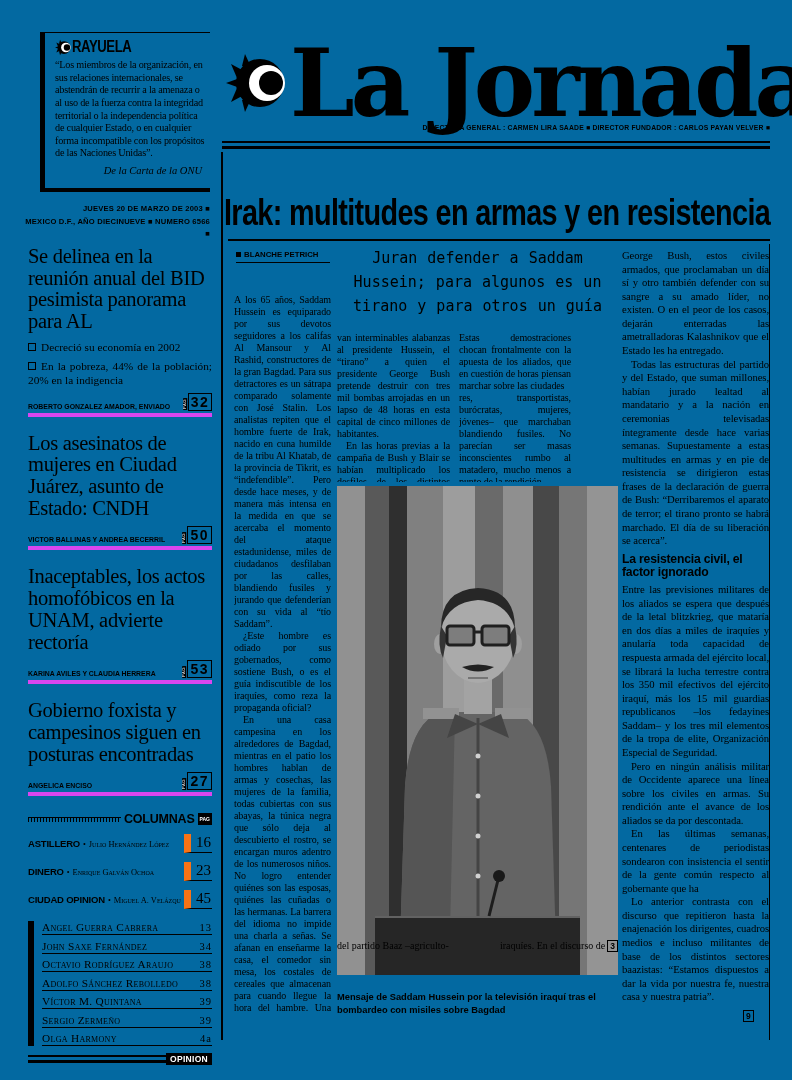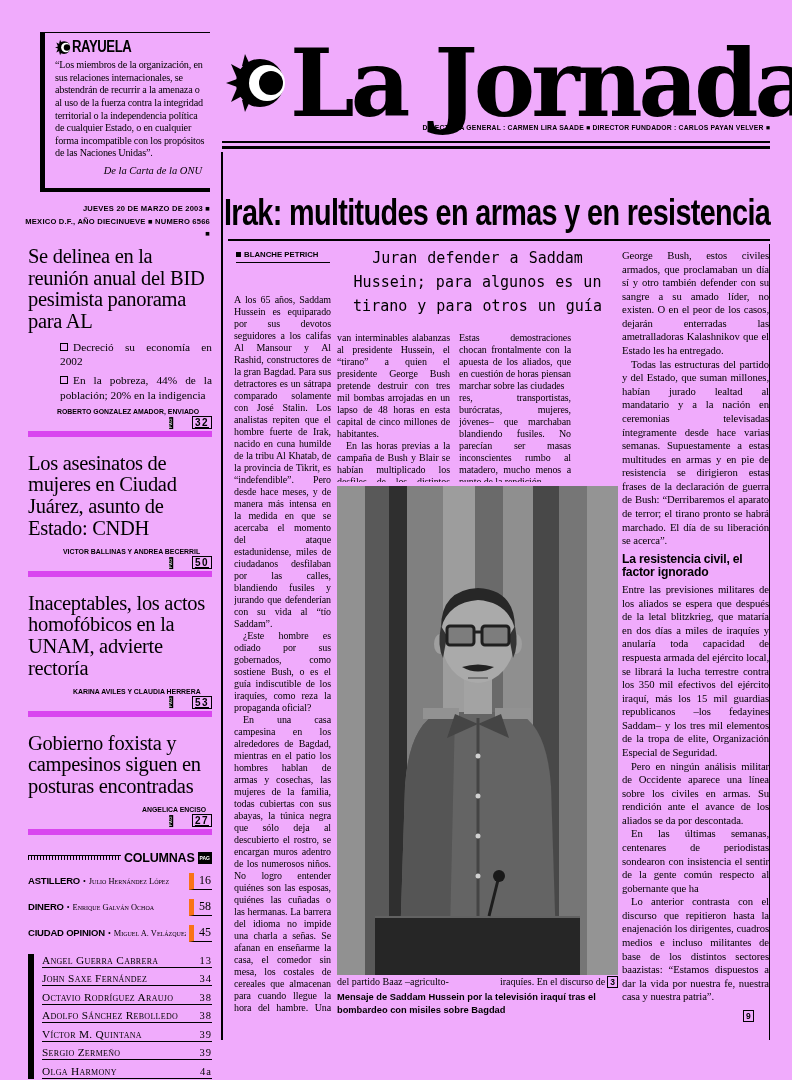--- a/index.html
+++ b/index.html
@@ -1,18 +1,18 @@
 <!DOCTYPE html>
 <html><head>
 <meta charset="utf-8">
 <style>
   * { margin:0; padding:0; box-sizing:border-box; }
   html,body { background:#e8e8e8; }
   .page {
-    position:relative; width:792px; height:1080px; background:#f0abfc; color:#000;
+    position:relative; width:792px; height:1080px; background:#0369a1; color:#000;
     margin:0 auto; overflow:hidden; font-family:"Liberation Serif", serif;
   }
   
   .rayuela {
     position:absolute; left:40px; top:32px; width:170px; height:160px;
     border-left:5px solid #000; border-bottom:4px solid #000; border-top:1px solid #000;
     padding:5px 2px 0 10px;
   }
   .ray-head { display:flex; align-items:center; margin-bottom:3px; }
   .ray-title { font-family:"Liberation Sans", sans-serif; font-weight:bold; font-size:16px;
@@ -37,47 +37,47 @@
   .v-left  { position:absolute; left:221px; top:152px; width:2px; height:888px; background:#000; }
   .v-right { position:absolute; left:769px; top:244px; width:1px; height:796px; background:#000; }
   .headline-rule { position:absolute; left:228px; top:239px; width:542px; height:2px; background:#000; }
   
   .main-headline { position:absolute; left:224px; top:192px; width:534px; height:44px; overflow:visible; }
   .main-headline .cond { display:inline-block; font-family:"Liberation Sans", sans-serif; font-weight:bold;
     font-size:36px; letter-spacing:-0.8px; white-space:nowrap; transform:scaleX(.8); transform-origin:0 50%; }
   
   .sidebar { position:absolute; left:28px; top:246px; width:184px; }
   .s-head { font-size:20.5px; line-height:1.06; letter-spacing:-0.3px; font-weight:normal; margin-bottom:7px; }
-  .bullets { font-size:11.3px; line-height:1.26; margin-bottom:5px; text-align:justify;margin-left:32px; }
+  .bullets { font-size:11.3px; line-height:1.26; margin-bottom:5px; text-align:justify; }
   .chk { display:inline-block; width:8px; height:8px; border:1px solid #000; margin-right:5px; }
   .byline-row { display:flex; justify-content:space-between; align-items:flex-end;
-    border-bottom:6px solid #d946ef; padding-bottom:2px; margin-bottom:16px;flex-direction:column; }
+    border-bottom:4px solid #d946ef; padding-bottom:2px; margin-bottom:16px; }
   .byline-text { font-family:"Liberation Sans", sans-serif; font-weight:bold; font-size:7.5px;
     white-space:nowrap; transform:scaleX(.92); transform-origin:0 100%; }
   .pagwidget { display:flex; align-items:flex-end; }
   .pag-strip { background:#000; color:#fff; font-family:"Liberation Sans", sans-serif; font-size:4.2px;
     line-height:1; writing-mode:vertical-rl; transform:rotate(180deg); padding:1px 0; letter-spacing:0.5px; }
   .pagenum { border:1.2px solid #000; font-family:"Liberation Sans", sans-serif; font-weight:bold;
-    font-size:10px; padding:0 2px; letter-spacing:1.5px; margin-left:19px;text-decoration:underline; }
+    font-size:14px; padding:0 2px; letter-spacing:1.5px; margin-left:1px; }
   
   .columnas { margin-top:2px; }
   .col-header { display:flex; align-items:center; margin-bottom:8px; }
   .leader { flex:1; height:5px; margin-right:3px;
     background:repeating-linear-gradient(90deg,#000 0 1px,transparent 1px 3px);
     border-top:1px solid #000; }
   .col-title { font-family:"Liberation Sans", sans-serif; font-weight:bold; font-size:12.5px;
     letter-spacing:-0.2px; margin-right:3px; }
   .pag-black { background:#000; color:#fff; font-family:"Liberation Sans", sans-serif; font-weight:bold;
     font-size:5px; padding:3px 2px; }
   .col-row { display:flex; align-items:baseline; margin-bottom:9px; }
   .col-name { font-family:"Liberation Sans", sans-serif; font-weight:bold; font-size:9.5px;
     letter-spacing:-0.2px; white-space:nowrap; }
   .col-dot { font-size:8px; margin:0 3px; }
   .col-author { font-size:8.4px; font-variant:small-caps; white-space:nowrap; overflow:hidden; flex:1; }
-  .col-num { font-size:12px; border-left:5px solid #f97316; border-bottom:1.5px solid #000;
+  .col-num { font-size:15px; border-left:7px solid #f97316; border-bottom:1.5px solid #000;
     padding:0 1px 1px 5px; margin-left:3px; }
   .authors-list { border-left:6px solid #000; padding-left:8px; margin-top:12px; }
   .a-row { display:flex; justify-content:space-between; align-items:baseline;
     border-bottom:1.2px solid #000; margin-bottom:4.5px; padding-bottom:1px; }
   .a-name { font-size:11.3px; font-variant:small-caps; letter-spacing:0.3px; }
   .a-num { font-size:10.5px; letter-spacing:1px; }
   .opinion-row { display:flex; align-items:center; margin-top:7px; }
   .opinion-row .triple-rule { flex:1; }
   .opinion-tag { background:#000; color:#fff; font-family:"Liberation Sans", sans-serif; font-weight:bold;
     font-size:8.5px; padding:1px 4px; letter-spacing:0.3px; }
@@ -93,21 +93,21 @@
   .col p { text-align:justify; text-indent:9px; }
   .col p:first-of-type { text-indent:0; }
   .col1 { left:234px; top:294px; width:97px;  height:718px; }
   .col2 { left:337px; top:332px; width:113px; height:150px; }
   .col3 { left:459px; top:332px; width:112px; height:150px; }
   .col4 { left:622px; top:249px; width:147px; height:776px; font-size:10.7px; line-height:1.27; }
   .col4 .subhead { font-family:"Liberation Sans", sans-serif; font-weight:bold; font-size:12.2px;
     line-height:1.12; text-indent:0; text-align:left; margin:5px 0 3px; letter-spacing:-0.2px; }
   .photo { position:absolute; left:337px; top:486px; width:281px; height:489px; background:#555; }
   .photo svg { display:block; width:100%; height:100%; }
-  .below-photo { position:absolute; left:337px; top:976px; width:281px;
+  .below-photo { position:absolute; left:337px; top:940px; width:281px;
     display:flex; justify-content:space-between; font-size:10px; }
   .jump { display:inline-block; border:1px solid #000; font-family:"Liberation Sans", sans-serif;
     font-weight:bold; font-size:8.5px; padding:0 2px; margin-left:2px; }
   .jump-end { position:absolute; left:741px; top:1010px; }
   .caption { position:absolute; left:337px; top:991px; width:281px;
     font-family:"Liberation Sans", sans-serif; font-weight:bold; font-size:9.3px; line-height:1.35; }
 </style>
 </head>
 <body>
 
@@ -233,21 +233,21 @@
             <span class="col-name">ASTILLERO</span>
             <span class="col-dot">•</span>
             <span class="col-author">Julio Hernández López</span>
             <span class="col-num">16</span>
           </div>
 
           <div class="col-row">
             <span class="col-name">DINERO</span>
             <span class="col-dot">•</span>
             <span class="col-author">Enrique Galván Ochoa</span>
-            <span class="col-num">58</span>
+            <span class="col-num">23</span>
           </div>
 
           <div class="col-row">
             <span class="col-name">CIUDAD OPINION</span>
             <span class="col-dot">•</span>
             <span class="col-author">Miguel A. Velázquez</span>
             <span class="col-num">45</span>
           </div>
         </div>
 

